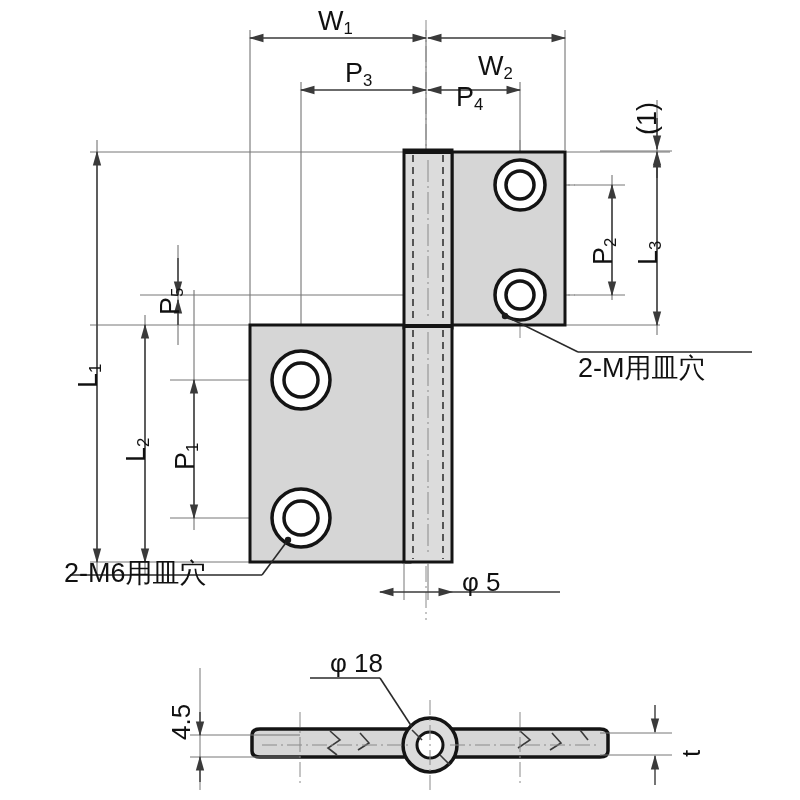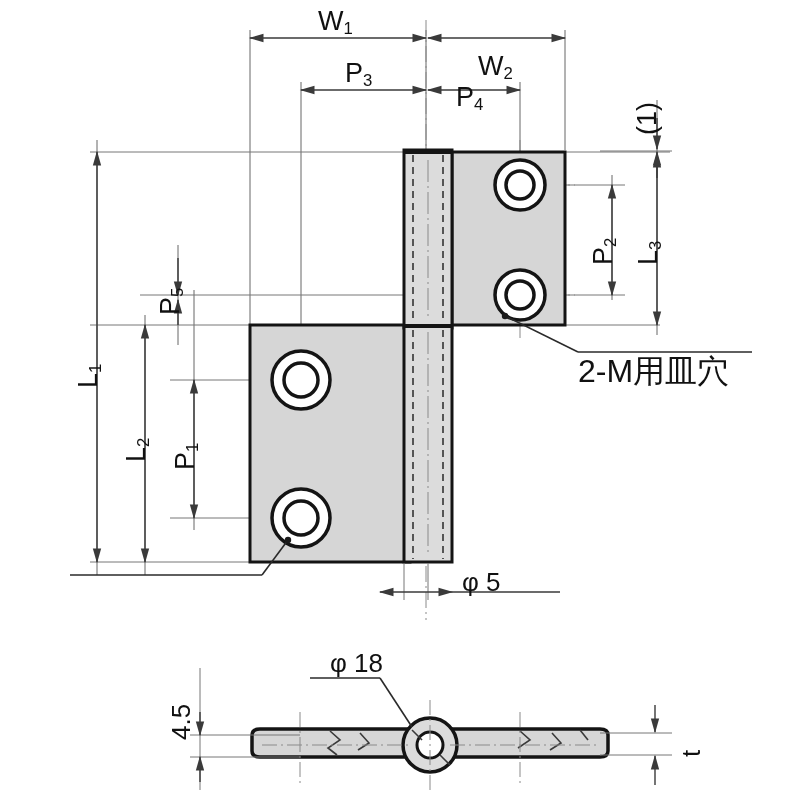--- a/index.html
+++ b/index.html
@@ -40,21 +40,21 @@
     position: relative;
     bottom: -0.22em;
     letter-spacing: 0;
   }
   .rot90 {
     transform: rotate(-90deg);
     transform-origin: left top;
   }
   .big { font-size: 27px; }
   .mid { font-size: 26px; }
-  .jp  { font-size: 32px; }
+  .jp  { font-size: 27px; }
 </style>
 </head>
 <body>
 
 <div id="drawing">
 
   <svg id="cad" viewBox="0 0 800 800">
     <defs>
       <marker id="arrL" viewBox="0 0 12 8" refX="1" refY="4" markerWidth="11" markerHeight="7" orient="auto">
         <path d="M0,4 L12,0.6 L12,7.4 Z" fill="#3a3a3a"></path>
@@ -277,20 +277,21 @@
     <span>L</span><sub>2</sub>
   </div>
   <div class="lbl big rot90" style="left:172px; top:470px;">
     <span>P</span><sub>1</sub>
   </div>
   <div class="lbl big rot90" style="left:157px; top:315px;">
     <span>P</span><sub>5</sub>
   </div>
 
   <div class="lbl jp" style="left:578px; top:355px;">2-M用皿穴</div>
+  <div class="lbl jp" style="left:64px; top:560px;">2-M6用皿穴</div>
 
   <div class="lbl mid" style="left:462px; top:569px;text-align:center;">φ 5</div>
 
   <div class="lbl mid" style="left:330px; top:650px;">φ 18</div>
   <div class="lbl mid rot90" style="left:168px; top:740px;">4.5</div>
   <div class="lbl mid rot90" style="left:678px; top:757px;">t</div>
 
 </div>
 
 </body></html>

